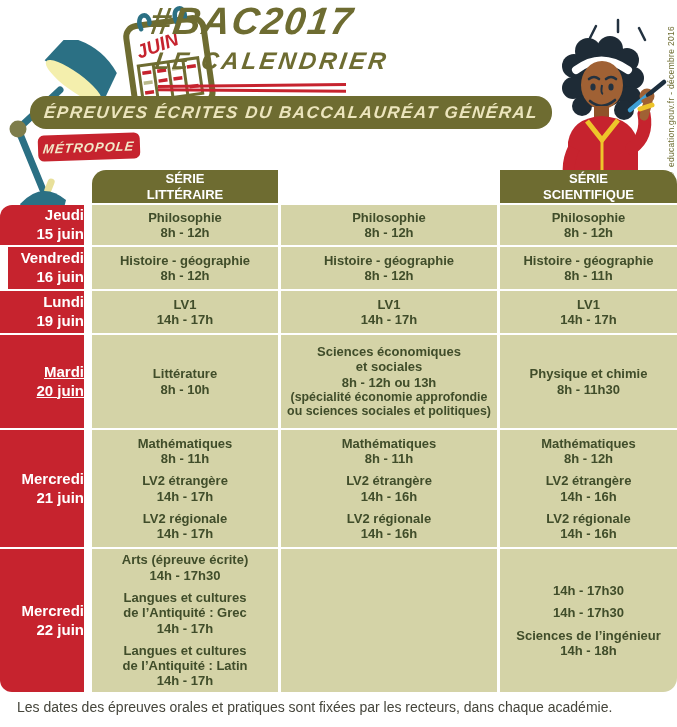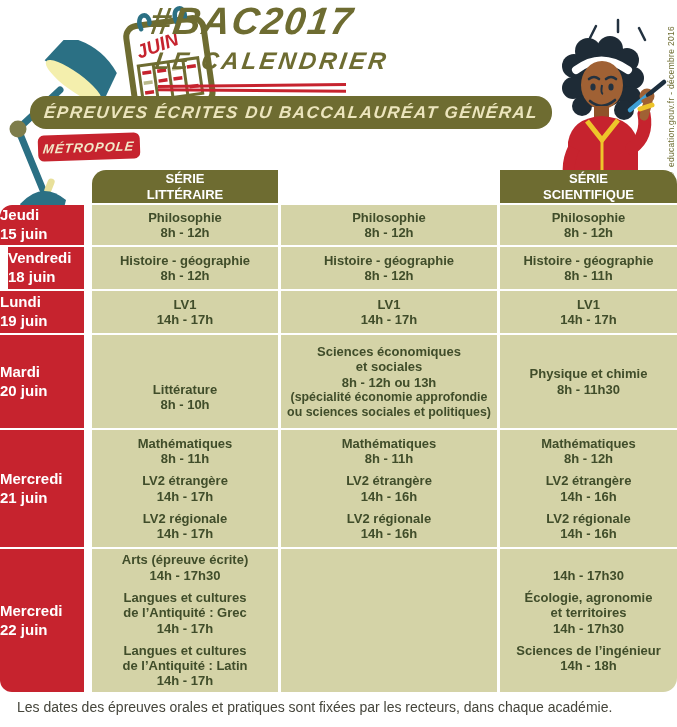--- a/index.html
+++ b/index.html
@@ -66,29 +66,29 @@
   .hdr{
     grid-row:1;background:var(--olive);color:#fff;font-weight:700;font-size:13px;
     line-height:1.2;display:flex;align-items:center;justify-content:center;
     text-align:center;white-space:pre-line;
   }
   .h1{grid-column:3;border-top-left-radius:14px}
   .h2{grid-column:5}
   .h3{grid-column:7;border-top-right-radius:14px}
   .date-cell{
     grid-column:1;background:var(--red);color:#fff;font-weight:700;font-size:15px;
-    line-height:1.25;display:flex;flex-direction:column;align-items:flex-start;
+    line-height:1.25;display:flex;flex-direction:column;align-items:flex-end;
     justify-content:center;text-align:center;
   }
   .date-cell.first{border-top-left-radius:12px}
   .date-cell.last{border-bottom-left-radius:12px}
   .exam-cell{
     background:var(--cellbg);color:var(--celltext);font-weight:700;font-size:13px;
     line-height:1.18;display:flex;flex-direction:column;align-items:center;
-    justify-content:center;text-align:center;padding:12px 6px;box-sizing:border-box;
+    justify-content:center;text-align:center;padding:4px 6px;box-sizing:border-box;
   }
   .exam-cell .entry{margin:3.5px 0}
   .subj,.time,.note{white-space:pre-line}
   .note{font-size:12.4px}
   .br-round{border-bottom-right-radius:14px}
 
   
   .footer{
     position:absolute;left:17px;top:699px;z-index:2;
     font-size:14px;color:#45453b;
@@ -212,21 +212,21 @@
       </div>
     </div>
     <div class="exam-cell" style="grid-area: 3 / 7;">
       <div class="entry">
         <div class="subj">Philosophie</div>
         <div class="time">8h - 12h</div>
       </div>
     </div>
     <div class="date-cell" style="grid-area: 5 / 1; margin-left: 8px;">
       <div>Vendredi</div>
-      <div>18 juin</div>
+      <div>16 juin</div>
     </div>
     <div class="exam-cell" style="grid-area: 5 / 3;">
       <div class="entry">
         <div class="subj">Histoire - géographie</div>
         <div class="time">8h - 12h</div>
       </div>
     </div>
     <div class="exam-cell" style="grid-area: 5 / 5;">
       <div class="entry">
         <div class="subj">Histoire - géographie</div>
@@ -254,25 +254,25 @@
         <div class="subj">LV1</div>
         <div class="time">14h - 17h</div>
       </div>
     </div>
     <div class="exam-cell" style="grid-area: 7 / 7;">
       <div class="entry">
         <div class="subj">LV1</div>
         <div class="time">14h - 17h</div>
       </div>
     </div>
-    <div class="date-cell" style="grid-area: 9 / 1;">
+    <div class="date-cell" style="grid-area: 9 / 1; text-decoration: underline;">
       <div>Mardi</div>
       <div>20 juin</div>
     </div>
-    <div class="exam-cell" style="grid-area: 9 / 3; justify-content: flex-end;">
+    <div class="exam-cell" style="grid-area: 9 / 3;">
       <div class="entry">
         <div class="subj">Littérature</div>
         <div class="time">8h - 10h</div>
       </div>
     </div>
     <div class="exam-cell" style="grid-area: 9 / 5;">
       <div class="entry">
         <div class="subj">Sciences économiques
 et sociales</div>
         <div class="time">8h - 12h ou 13h</div>
@@ -351,22 +351,20 @@
 de l’Antiquité : Latin</div>
         <div class="time">14h - 17h</div>
       </div>
     </div>
     <div class="exam-cell" style="grid-area: 13 / 5;"></div>
     <div class="exam-cell br-round" style="grid-area: 13 / 7;">
       <div class="entry">
         <div class="time">14h - 17h30</div>
       </div>
       <div class="entry">
-        <div class="subj">Écologie, agronomie
-et territoires</div>
         <div class="time">14h - 17h30</div>
       </div>
       <div class="entry">
         <div class="subj">Sciences de l’ingénieur</div>
         <div class="time">14h - 18h</div>
       </div>
     </div>
   </div>
 
 <div class="footer">Les dates des épreuves orales et pratiques sont fixées par les recteurs, dans chaque académie.</div>

